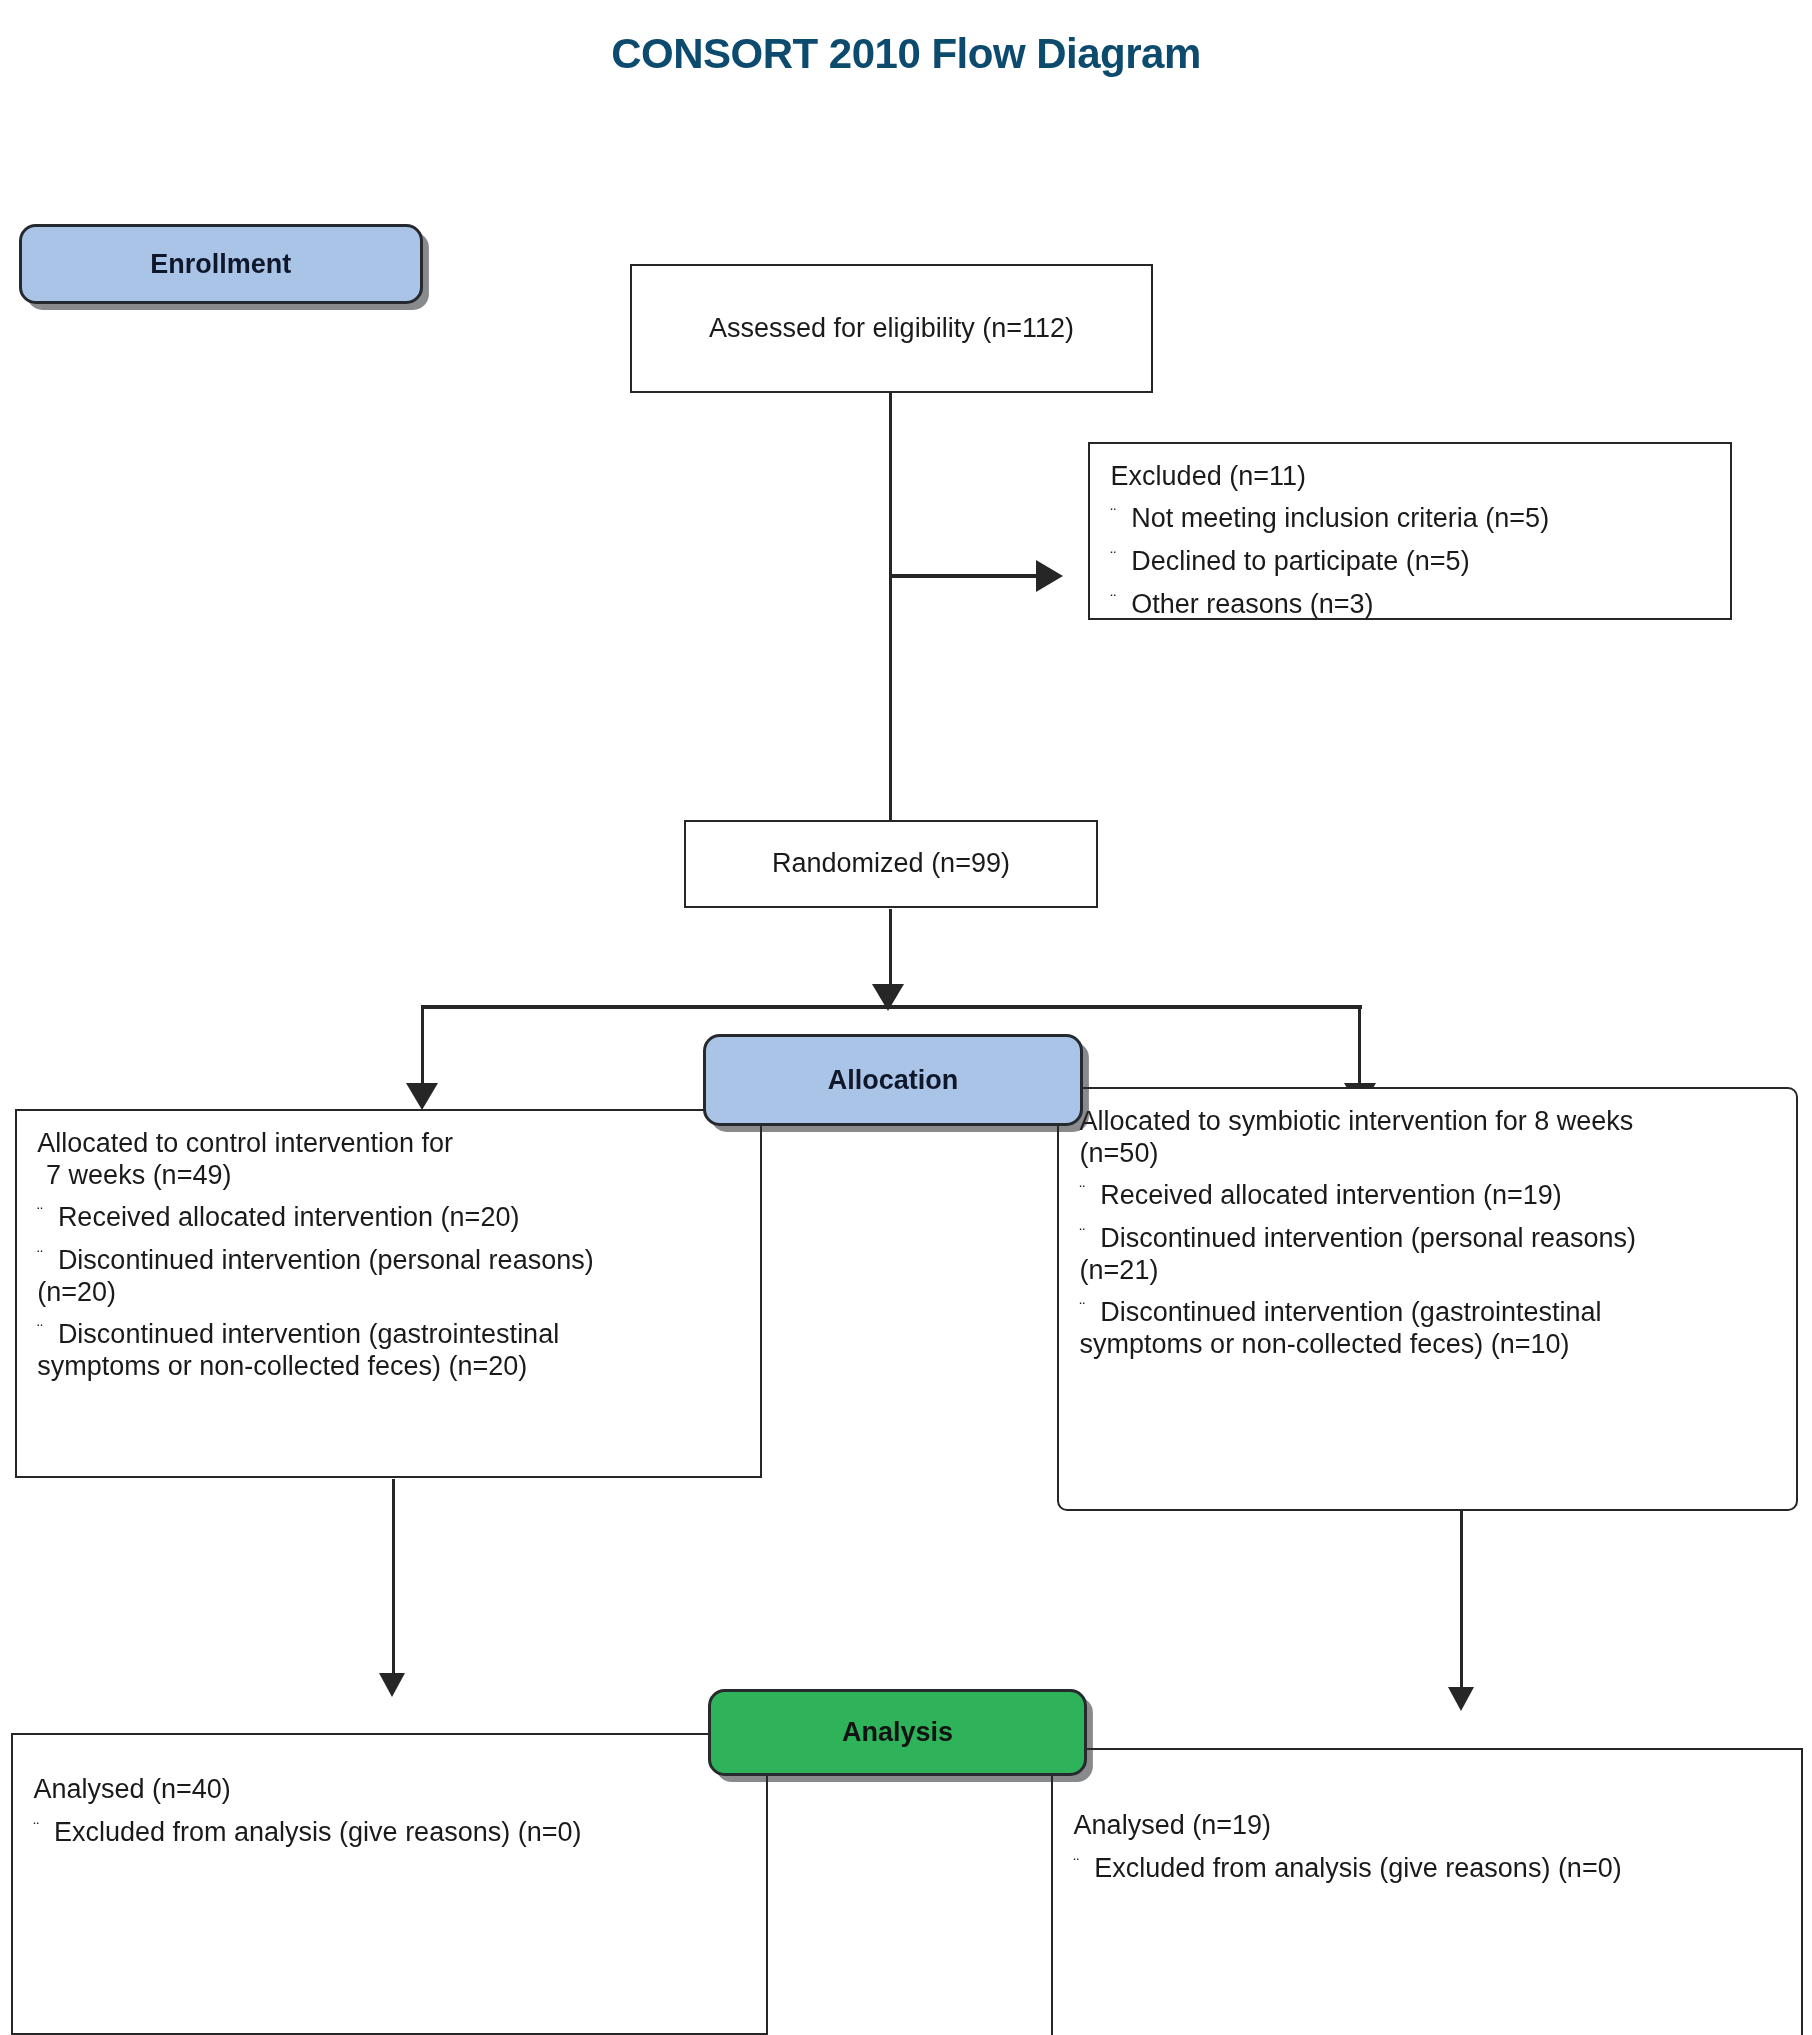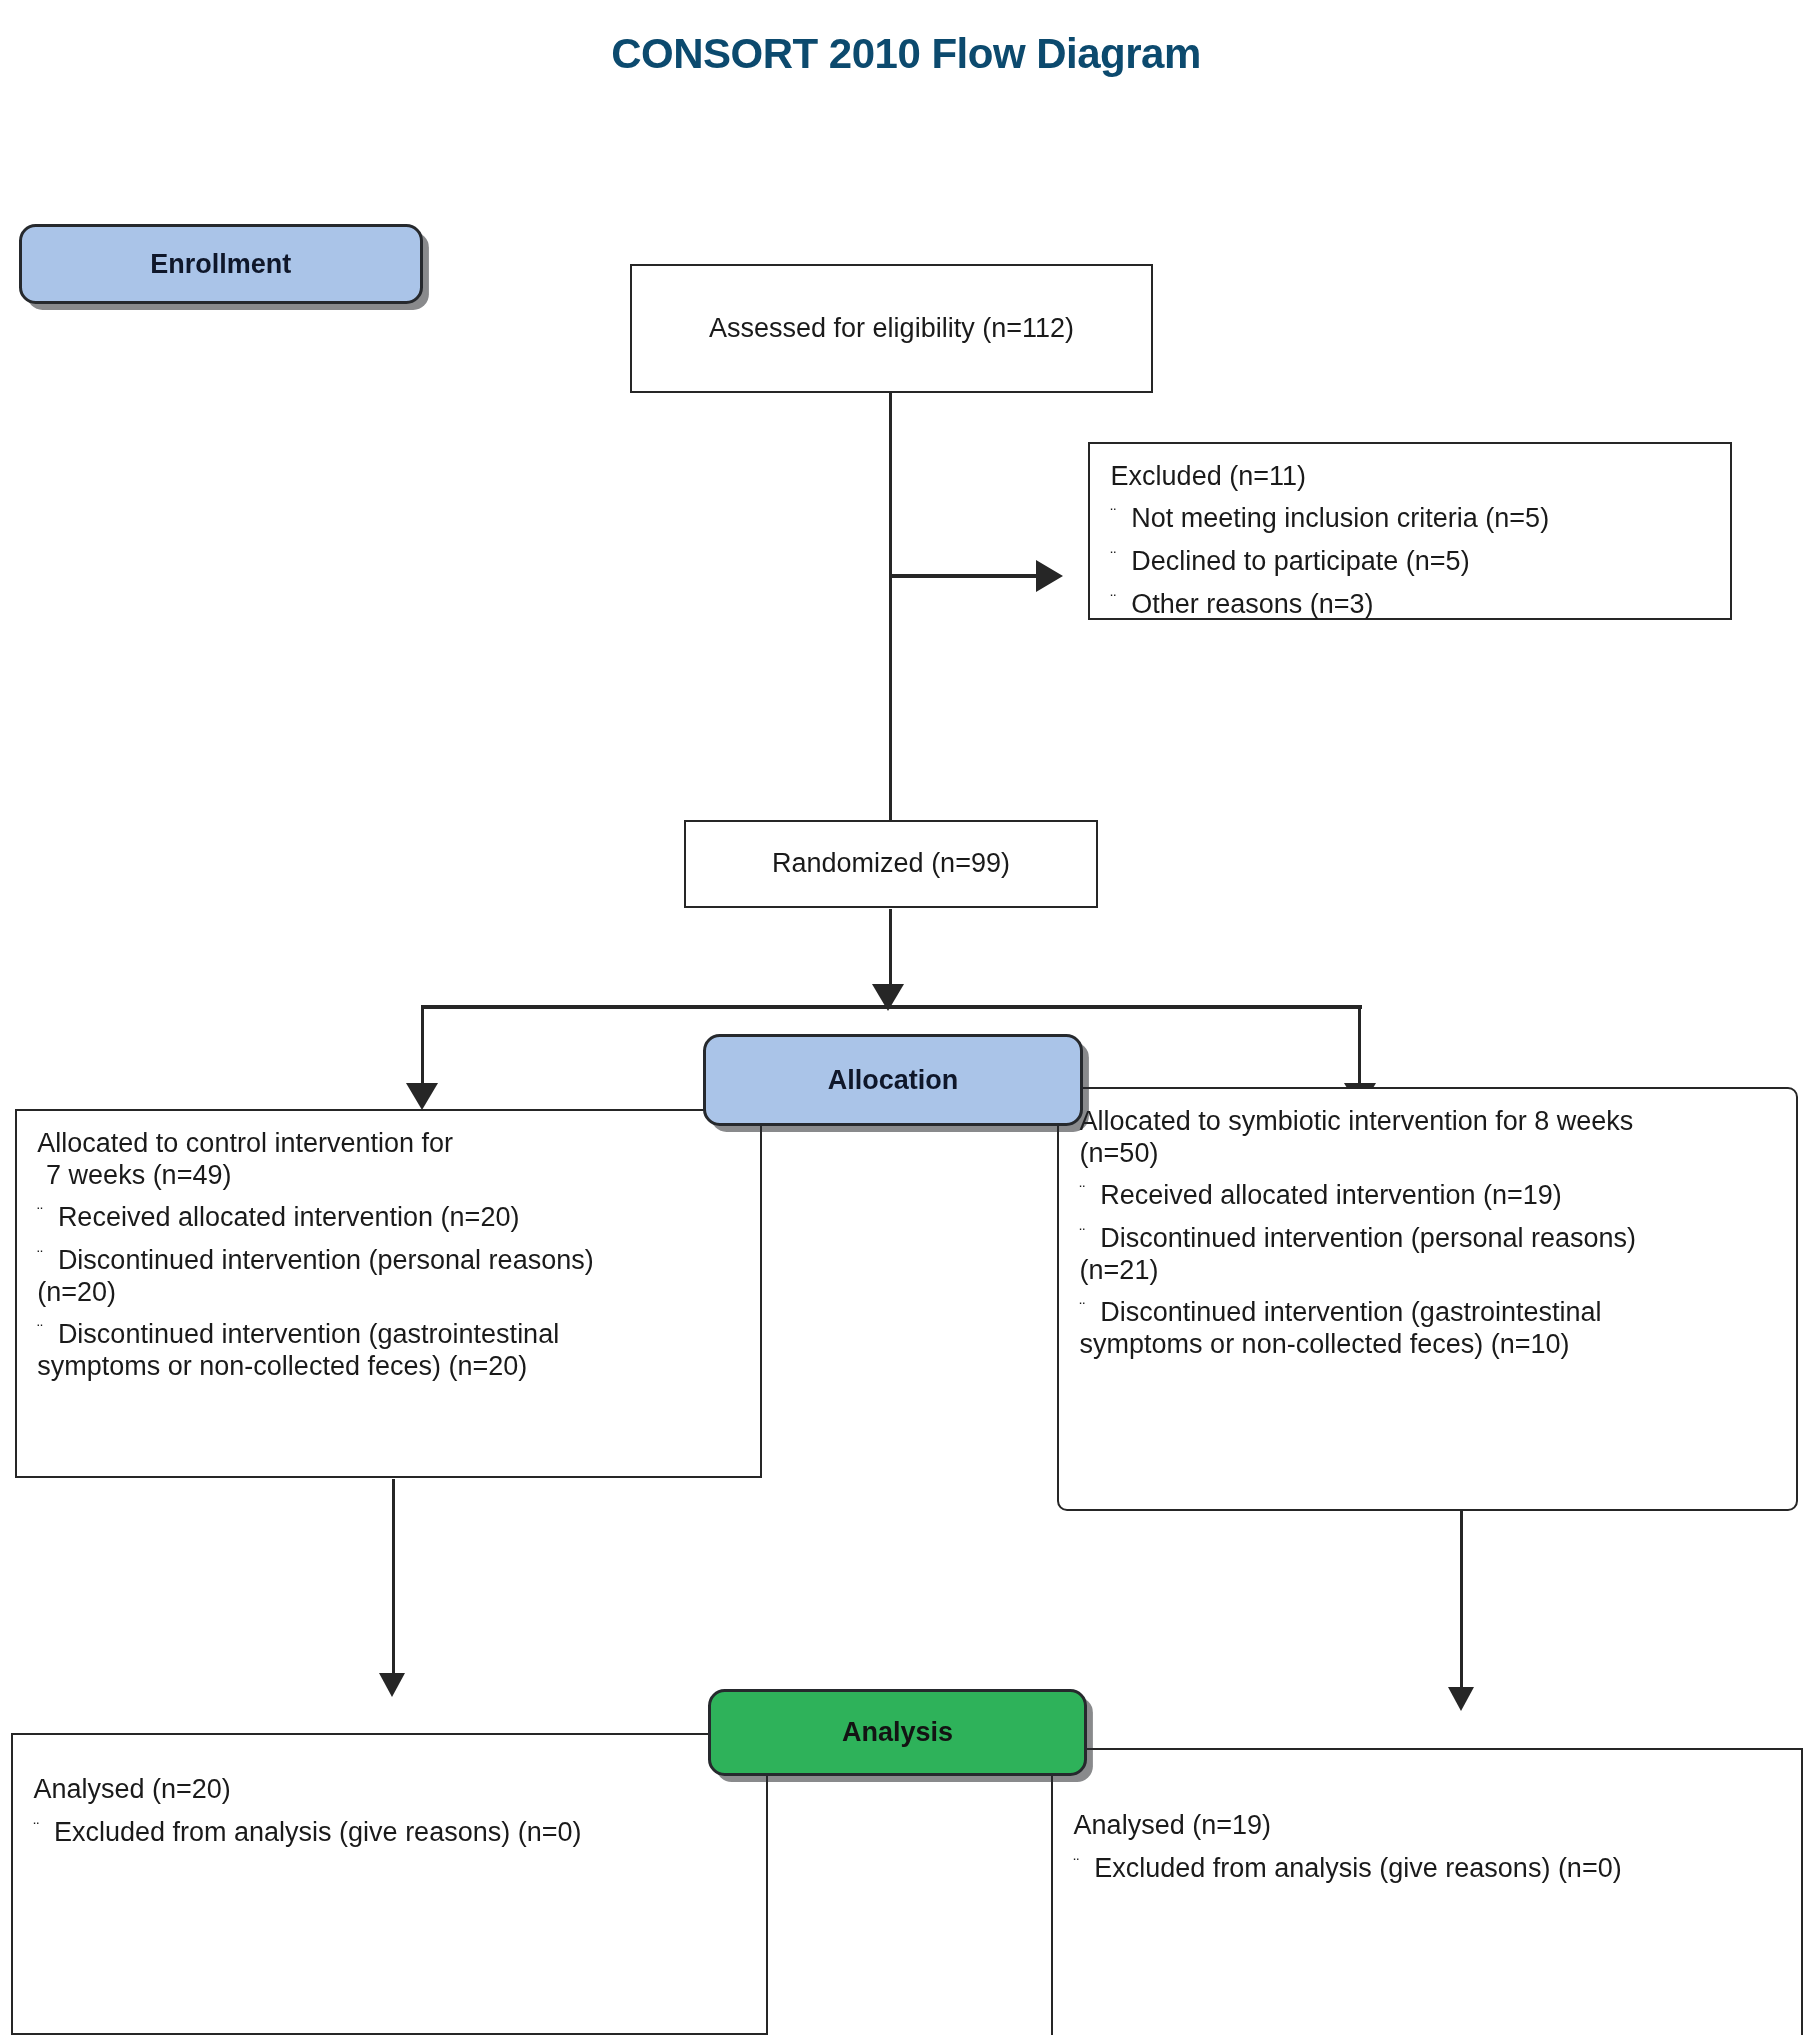--- a/index.html
+++ b/index.html
@@ -166,21 +166,21 @@
 
   <div class="vline" style="left:1460px;top:1479px;width:2.9px;height:226px;"></div>
   <div class="arrowdown slim" style="left:1448px;top:1687px;"></div>
 
   <div class="badge green" style="left:708px;top:1689px;width:373px;height:81px;">
     <span class="lbl">Analysis</span>
   </div>
 
   <div class="box" style="left:10.8px;top:1733px;width:757px;height:302px;">
     <div class="txt" style="padding-top:39px;">
-      <div class="line">Analysed (n=20)</div>
+      <div class="line">Analysed (n=40)</div>
       <div class="gap"></div>
       <div class="line">
         <span class="bul"><i>¨</i></span><span>Excluded from analysis (give reasons) (n=0)</span>
       </div>
     </div>
   </div>
 
   <div class="box" style="left:1051px;top:1748px;width:752px;height:295px;">
     <div class="txt" style="padding-top:60px;">
       <div class="line">Analysed (n=19)</div>

